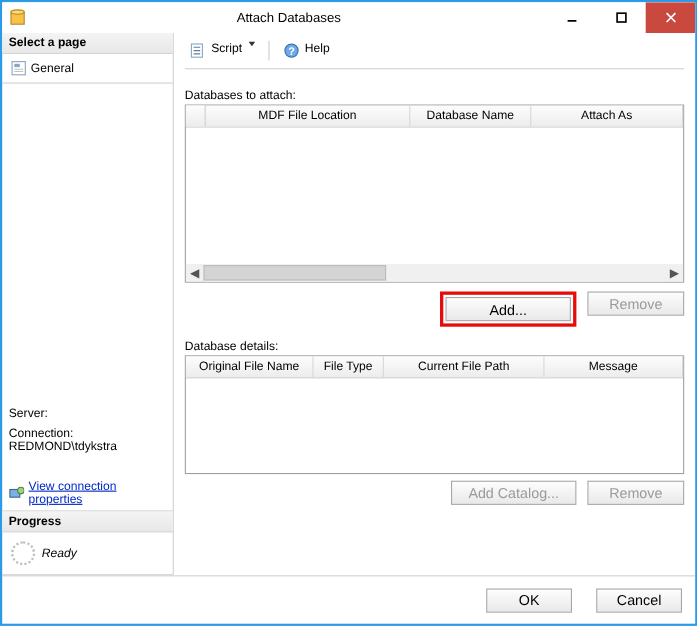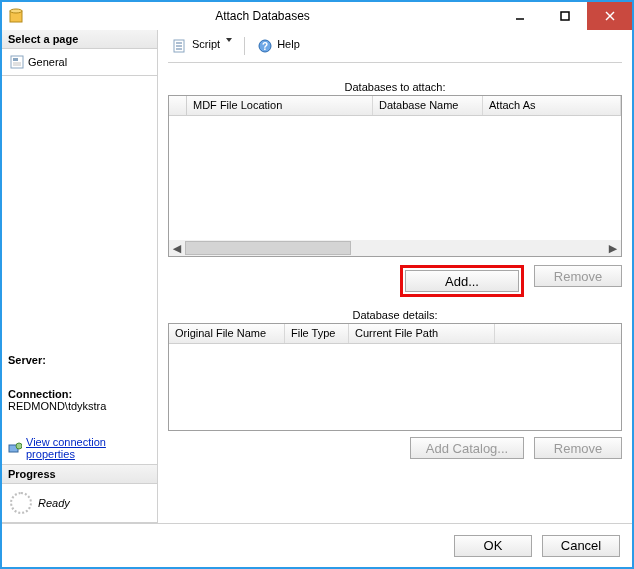--- a/index.html
+++ b/index.html
@@ -10,55 +10,55 @@
 .titlebar .win-controls { display: flex; height: 100%; }
 .titlebar .win-btn { width: 45px; display: flex; align-items: center; justify-content: center; color: #000; }
 .titlebar .win-close { background: #c9493f; color: #fff; width: 45px; }
 .content { display: flex; height: calc(100% - 28px - 44px); }
 .left-pane { width: 156px; border-right: 1px solid #d0d0d0; display: flex; flex-direction: column; }
 .panel { border-bottom: 1px solid #d0d0d0; }
 .panel-header { background: linear-gradient(#f4f4f4,#e8e8e8); border-bottom: 1px solid #d0d0d0; padding: 3px 6px; font-weight: bold; color: #000; }
 .panel-body { padding: 4px 6px; font-size: 11px; color: #000; }
 .page-item { display: flex; align-items: center; gap: 4px; padding: 2px 2px; }
 .page-item .pg-icon { width: 14px; height: 14px; display: inline-block; }
-.conn-label { color: #000; margin-top: 22px; font-weight: bold; }
+.conn-label { color: #000; margin-top: 6px; }
 .conn-val { color: #000; margin-bottom: 2px; }
 .link { color: #0028c6; text-decoration: underline; cursor: pointer; }
 .link-row { display: flex; align-items: center; gap: 4px; margin-top: 24px; }
 .progress-body { display: flex; align-items: center; gap: 6px; padding: 8px; font-style: italic; }
 .spinner { width: 22px; height: 22px; border: 2px dotted #bfbfbf; border-radius: 50%; }
 .right-pane { flex: 1; display: flex; flex-direction: column; padding: 6px 10px 0 10px; }
 .toolbar { display: flex; align-items: center; gap: 4px; border-bottom: 1px solid #d0d0d0; padding-bottom: 6px; }
 .tool-btn { display: flex; align-items: flex-start; gap: 4px; padding: 2px 4px; }
 .tool-drop { width: 0; height: 0; border-left: 3px solid transparent; border-right: 3px solid transparent; border-top: 4px solid #333; margin-left: 2px; }
 .sep { width: 1px; height: 18px; background: #ccc; margin: 0 4px; }
-.section-label { margin-top: 18px; margin-bottom: 2px; text-align: center; }
+.section-label { margin-top: 18px; margin-bottom: 2px; }
 .grid { border: 1px solid #a0a0a0; background: #fff; position: relative; }
 .grid1 { height: 162px; }
 .grid-head { display: flex; background: linear-gradient(#fdfdfd,#ececec); border-bottom: 1px solid #cfcfcf; font-size: 11px; height: 20px; }
-.gh-cell { border-right: 1px solid #d8d8d8; padding: 3px 6px; white-space: nowrap; overflow: hidden; }
+.gh-cell { border-right: 1px solid #d8d8d8; padding: 3px 6px; white-space: nowrap; overflow: hidden; text-align: center; }
 .rowhead { width: 18px; background: linear-gradient(#fdfdfd,#ececec); border-right: 1px solid #cfcfcf; }
 .gh-mdf { width: 186px; }
 .gh-db { width: 110px; }
 .gh-attach { width: 110px; flex:1; }
 .hscroll { position: absolute; bottom: 0; left: 0; right: 0; height: 16px; background: #f0f0f0; display: flex; align-items: center; }
 .hscroll .arrow { width: 16px; height: 16px; display: flex; align-items: center; justify-content: center; color: #555; }
 .hscroll .track { flex: 1; height: 16px; background: #f0f0f0; position: relative; }
 .hscroll .thumb { position: absolute; left: 0; top: 1px; height: 14px; width: 166px; background: #d4d4d4; border: 1px solid #bbb; }
 .btn-row { display: flex; justify-content: flex-end; gap: 10px; margin-top: 8px; }
 .btn { min-width: 88px; height: 22px; border: 1px solid #a7a7a7; background: linear-gradient(#fdfdfd,#e9e9e9); font-size: 13px; cursor: pointer; }
 .btn:disabled { color: #9a9a9a; cursor: default; }
 .highlight-box { border: 3px solid #e80b0b; padding: 2px; }
 .grid2 { height: 108px; }
 .gh-ofn { width: 116px; }
 .gh-ft { width: 64px; }
 .gh-cfp { width: 146px; }
 .gh-msg { flex: 1; }
 .footer { height: 44px; border-top: 1px solid #d0d0d0; display: flex; align-items: center; justify-content: flex-end; padding: 0 12px; gap: 10px; }
-.footer .btn { min-width: 78px; }
+.footer .btn { min-width: 78px; margin-left: 12px; }
 svg { display: block; }
 </style>
 </head>
 <body>
 
 <div class="titlebar">
   <span class="app-icon">
     <svg width="16" height="16">
         <rect x="2" y="3" width="12" height="11" fill="#f6c24a" stroke="#b58a1a"></rect>
         <ellipse cx="8" cy="3" rx="6" ry="2" fill="#f9d77a" stroke="#b58a1a"></ellipse>
@@ -178,20 +178,21 @@
       </span>
       <button class="btn" disabled="">Remove</button>
     </div>
 
     <div class="section-label" style="margin-top:12px">Database details:</div>
     <div class="grid grid2">
       <div class="grid-head">
         <div class="gh-cell gh-ofn">Original File Name</div>
         <div class="gh-cell gh-ft">File Type</div>
         <div class="gh-cell gh-cfp">Current File Path</div>
+        <div class="gh-cell gh-msg">Message</div>
       </div>
     </div>
 
     <div class="btn-row" style="margin-top:6px">
       <button class="btn" disabled="" style="min-width:114px">Add Catalog...</button>
       <button class="btn" disabled="">Remove</button>
     </div>
   </div>
 </div>
 

